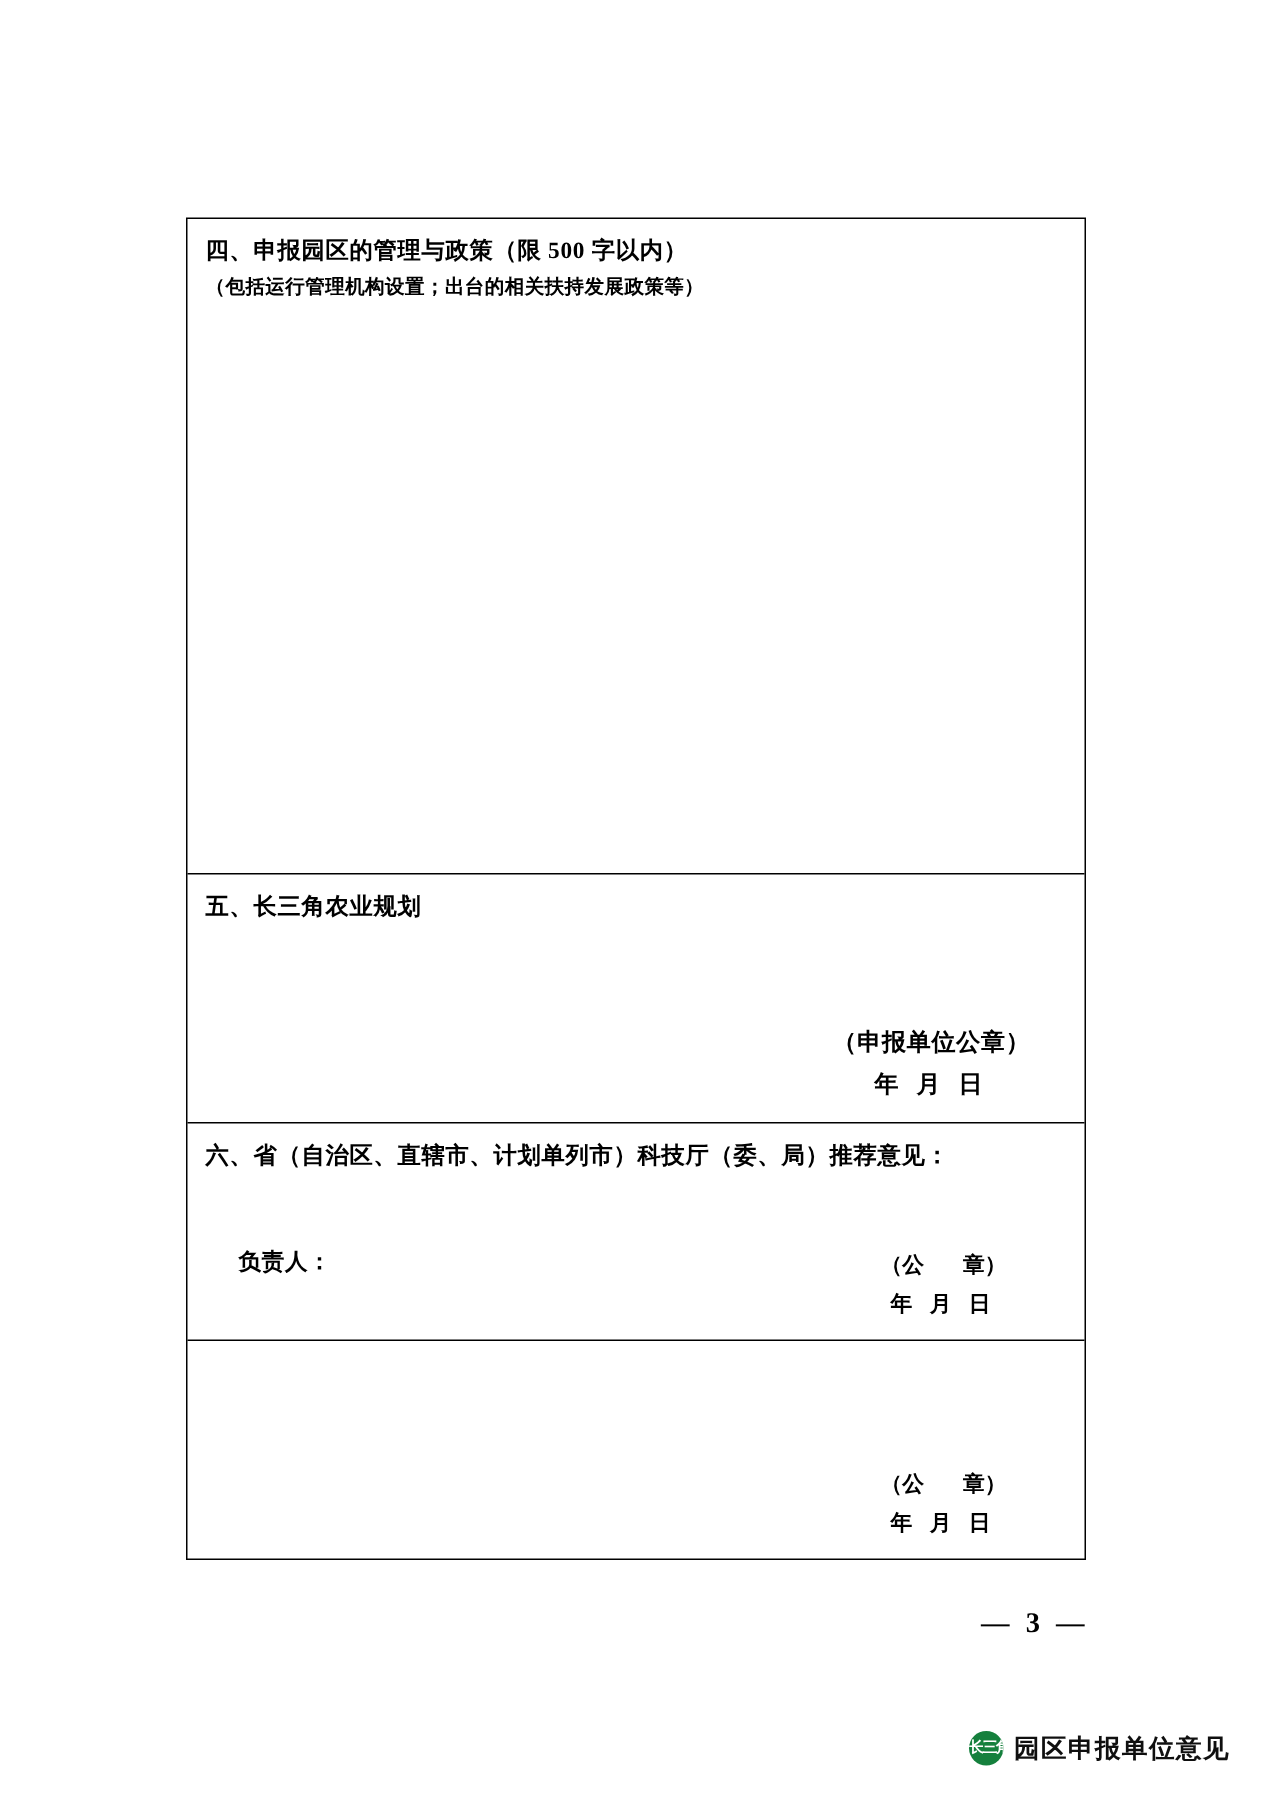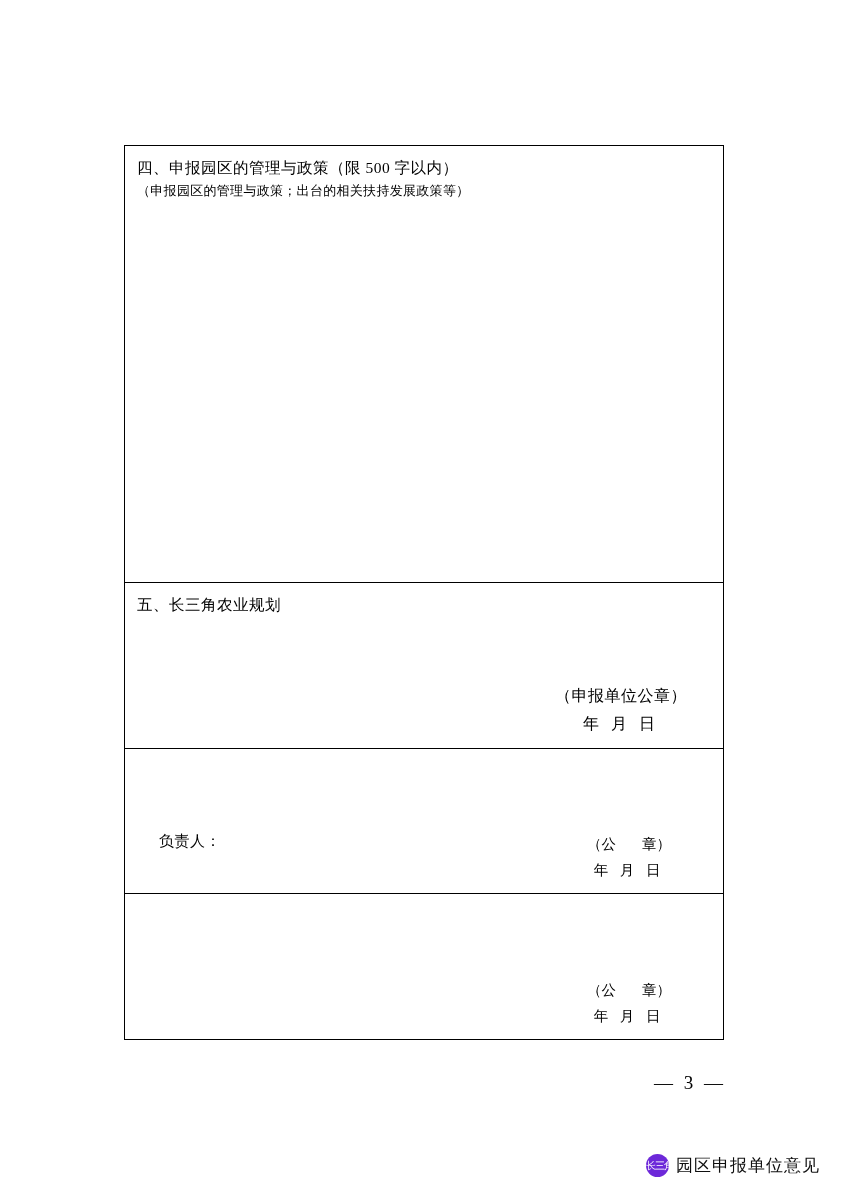--- a/index.html
+++ b/index.html
@@ -15,20 +15,21 @@
     position: relative;
     overflow: hidden;
   }
 
   .page {
     position: absolute;
     left: 0;
     top: 0;
     width: 848px;
     height: 1200px;
+    font-weight: bold;
   }
 
   
   .form-table {
     position: absolute;
     left: 124px;
     top: 145px;
     width: 600px;
     border: 1px solid #000;
     box-sizing: border-box;
@@ -134,21 +135,21 @@
     top: 1154px;
     display: flex;
     align-items: center;
     gap: 7px;
     white-space: nowrap;
   }
   .badge-logo {
     width: 23px;
     height: 23px;
     border-radius: 50%;
-    background: #6d28d9;
+    background: #15803d;
     color: #ffffff;
     font-size: 10px;
     line-height: 23px;
     text-align: center;
     font-family: "Liberation Sans", sans-serif;
     letter-spacing: -1px;
     overflow: hidden;
   }
   .badge-text {
     font-size: 17px;
@@ -159,32 +160,33 @@
 </style>
 </head>
 <body>
 
 <div class="page">
 
   <div class="form-table">
 
     <div class="section sec-4">
       <div class="sec-title">四、申报园区的管理与政策（限 500 字以内）</div>
-      <div class="sec-sub">（申报园区的管理与政策；出台的相关扶持发展政策等）</div>
+      <div class="sec-sub">（包括运行管理机构设置；出台的相关扶持发展政策等）</div>
     </div>
 
     <div class="section sec-5">
       <div class="sec-title">五、长三角农业规划</div>
       <div class="sign-block">
         <div>（申报单位公章）</div>
         <div class="sign-date">年  月  日</div>
       </div>
     </div>
 
     <div class="section sec-6">
+      <div class="sec-title">六、省（自治区、直辖市、计划单列市）科技厅（委、局）推荐意见：</div>
       <div class="resp-line">负责人：</div>
       <div class="seal-block">
         <div class="seal-word"><span>（公</span><span class="seal-gap"></span><span>章）</span></div>
         <div class="sign-date">年  月  日</div>
       </div>
     </div>
 
     <div class="section sec-7">
       <div class="seal-block">
         <div class="seal-word"><span>（公</span><span class="seal-gap"></span><span>章）</span></div>

